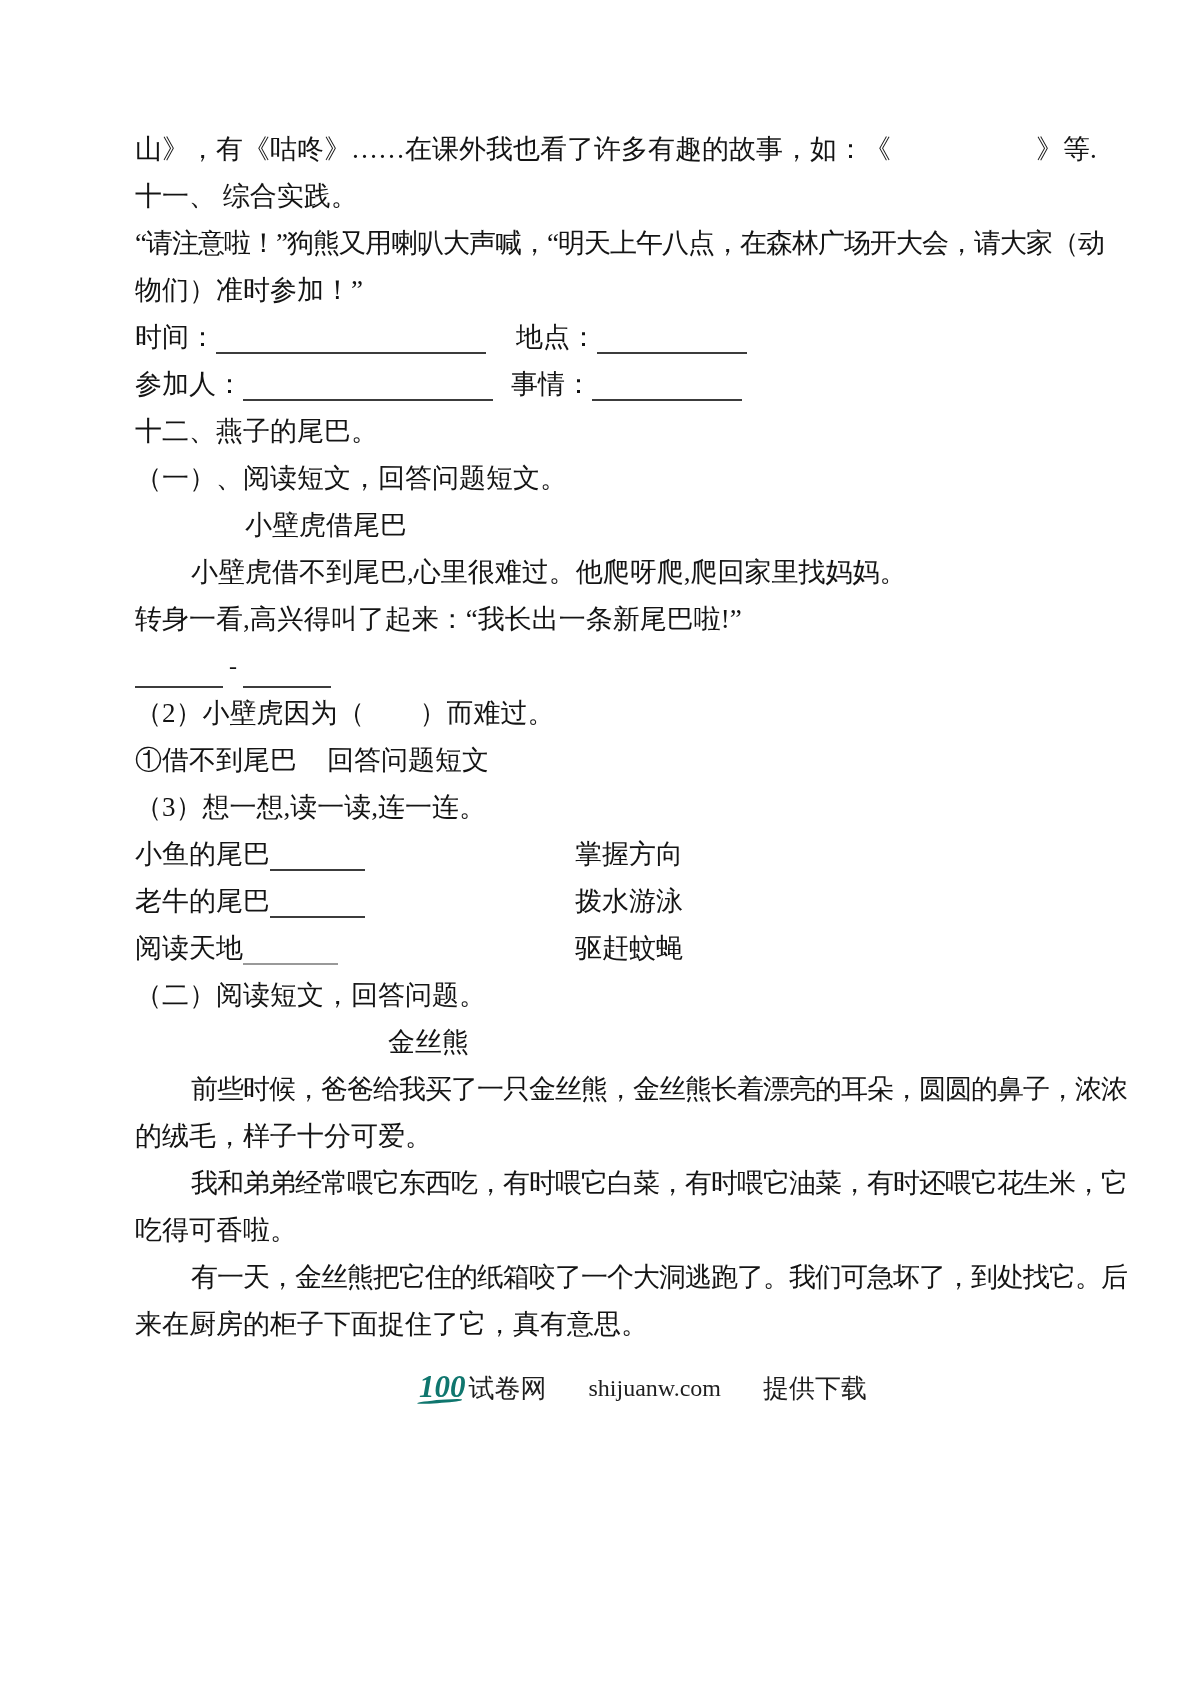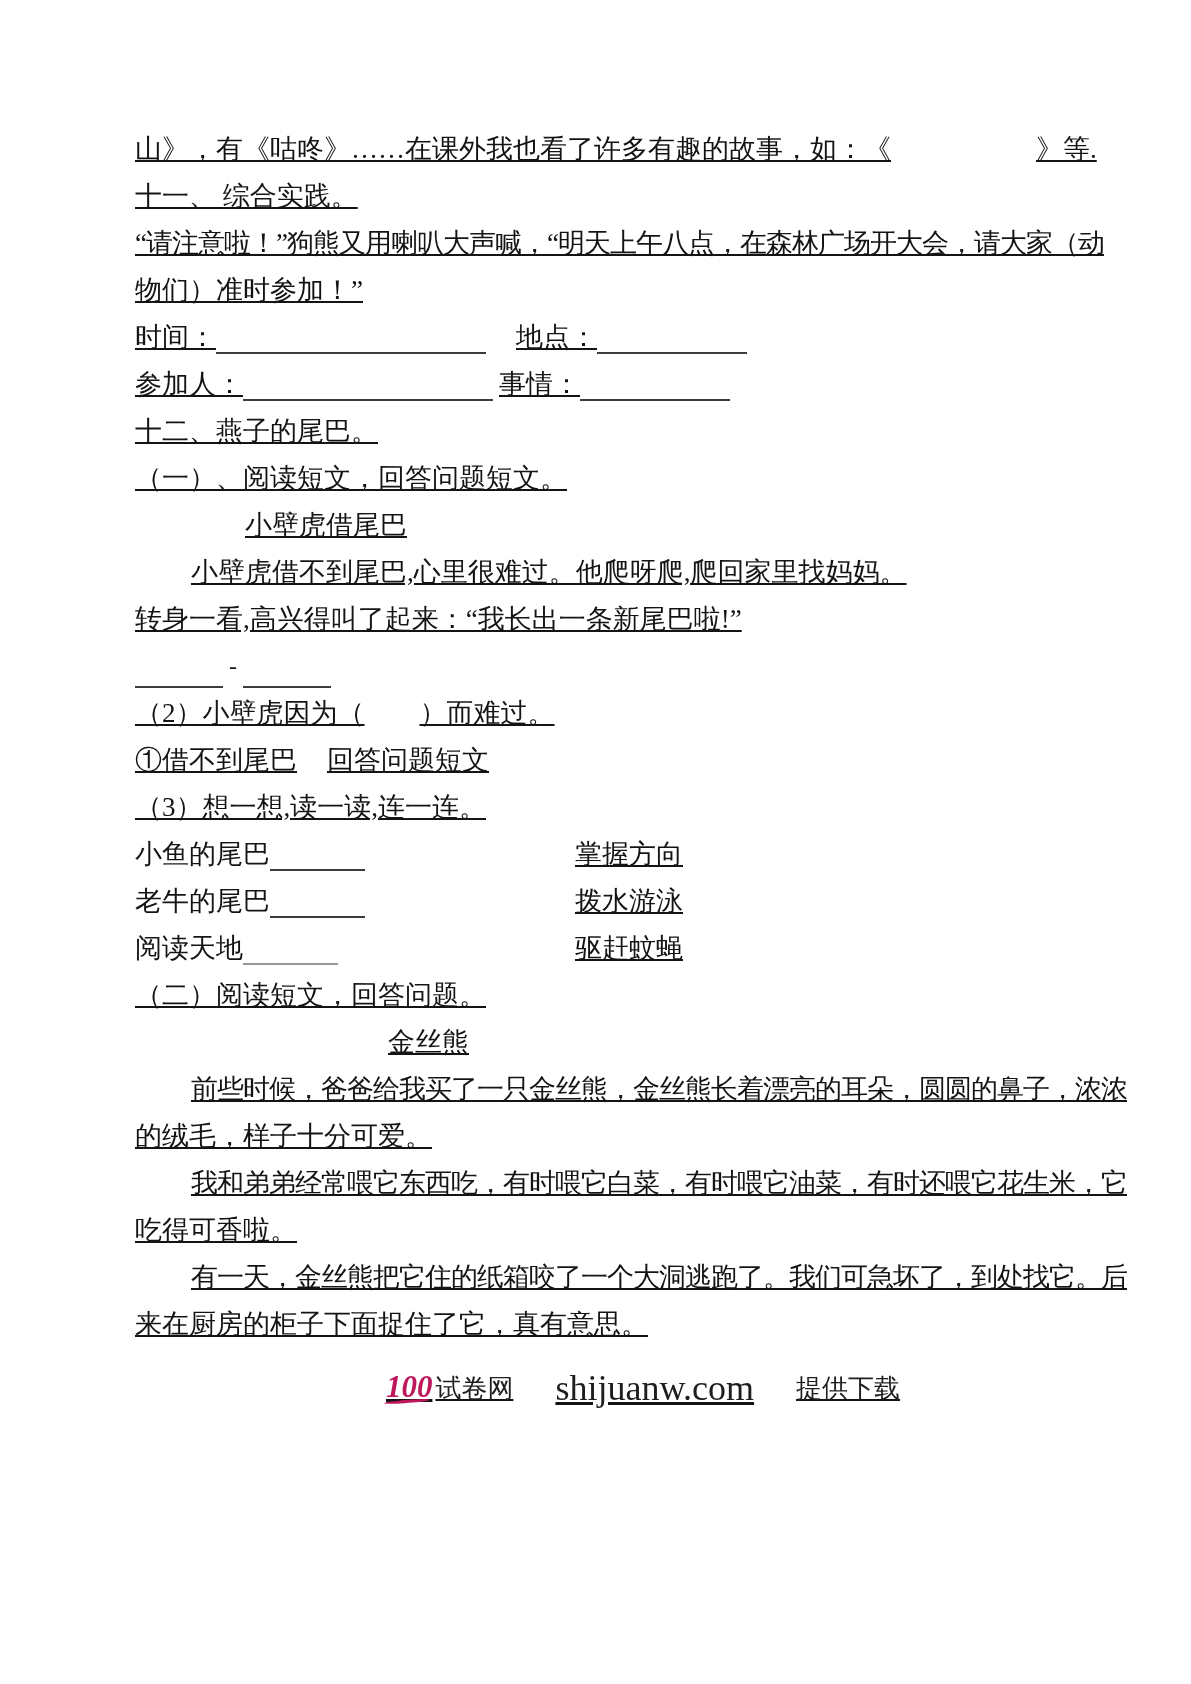--- a/index.html
+++ b/index.html
@@ -13,21 +13,20 @@
     height: 1684px;
     overflow: hidden;
     font-family: "Liberation Serif", "DejaVu Serif", serif;
     color: #141414;
   }
   .page {
     box-sizing: border-box;
     width: 1191px;
     height: 1684px;
     padding: 126px 40px 0 135px;
-    text-decoration: underline;
   }
   .line {
     height: 47px;
     line-height: 47px;
     font-size: 27px;
     white-space: nowrap;
     letter-spacing: 0px;
   }
   .tight { letter-spacing: -1px; }
   .indent2 { padding-left: 56px; }
@@ -47,21 +46,21 @@
   }
   .w145 { width: 145px; }
   .w270 { width: 270px; }
   .w250 { width: 250px; }
   .w150 { width: 150px; }
   .w88  { width: 88px; }
   .w95  { width: 95px; }
   .w55  { width: 55px; }
   .w30  { width: 30px; }
   .ml30 { margin-left: 30px; text-align: right; }
-  .ml18 { margin-left: 6px; }
+  .ml18 { margin-left: 18px; }
 
   .match-left {
     display: inline-block;
     width: 440px;
   }
   .antonym-dash {
     display: inline-block;
     margin: 0 6px;
     vertical-align: 6px;
     font-size: 24px;
@@ -94,21 +93,21 @@
     position: absolute;
     left: -2px;
     right: 4px;
     bottom: 4px;
     height: 3px;
     background: currentColor;
     border-radius: 60% 40% 50% 50%;
     transform: rotate(-4deg);
   }
   .footer-domain {
-    font-size: 36px;
+    font-size: 24px;
   }
 </style>
 </head>
 <body>
 
 <div class="page">
 
   <div class="line">
     <span>山》，有《咕咚》……在课外我也看了许多有趣的故事，如：《</span><span class="gap w145"></span><span>》等.</span>
   </div>
@@ -159,20 +158,20 @@
   <div class="line title2">金丝熊</div>
   <div class="line indent2 tight">前些时候，爸爸给我买了一只金丝熊，金丝熊长着漂亮的耳朵，圆圆的鼻子，浓浓</div>
   <div class="line">的绒毛，样子十分可爱。</div>
   <div class="line indent2 tight">我和弟弟经常喂它东西吃，有时喂它白菜，有时喂它油菜，有时还喂它花生米，它</div>
   <div class="line">吃得可香啦。</div>
   <div class="line indent2 tight">有一天，金丝熊把它住的纸箱咬了一个大洞逃跑了。我们可急坏了，到处找它。后</div>
   <div class="line">来在厨房的柜子下面捉住了它，真有意思。</div>
 
   <div class="footer">
     <span class="footer-brand">
-      <span class="logo-100" id="logo100" style="color: #be185d;">100</span>
+      <span class="logo-100" id="logo100" style="color: #0f766e;">100</span>
       <span>试卷网</span>
     </span>
     <span class="footer-domain">shijuanw.com</span>
     <span>提供下载</span>
   </div>
 
 </div>
 
 </body></html>

